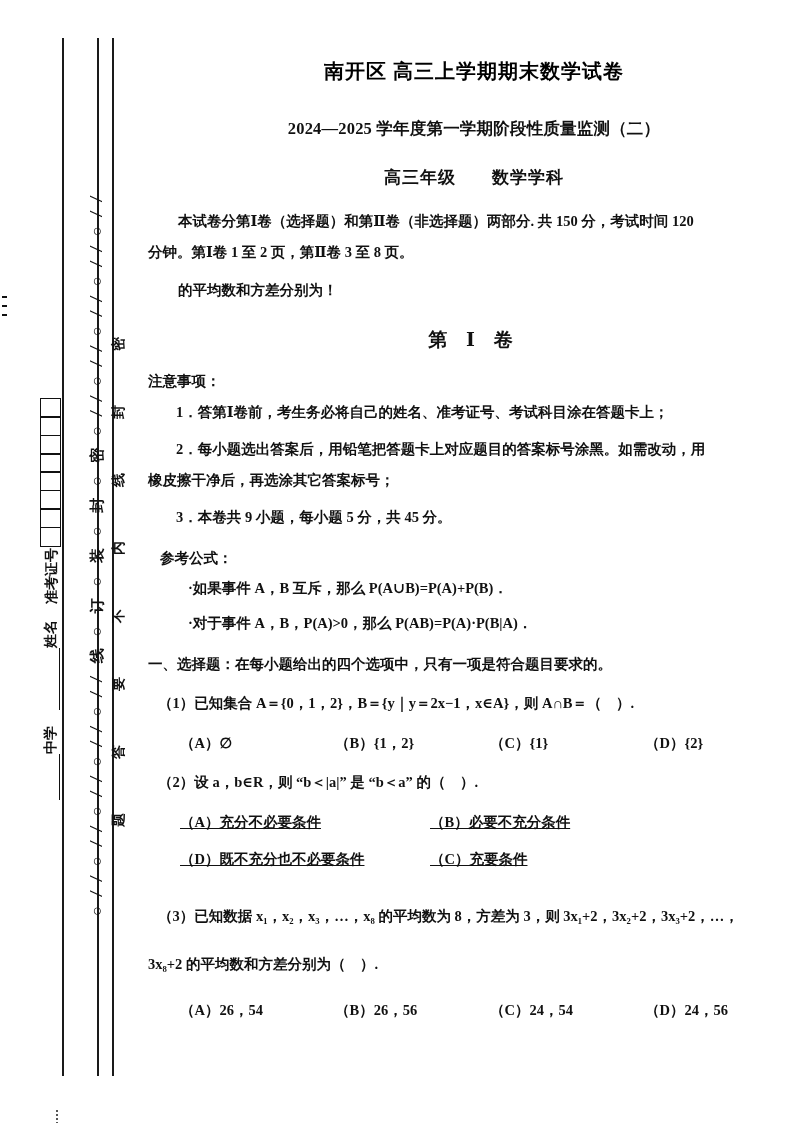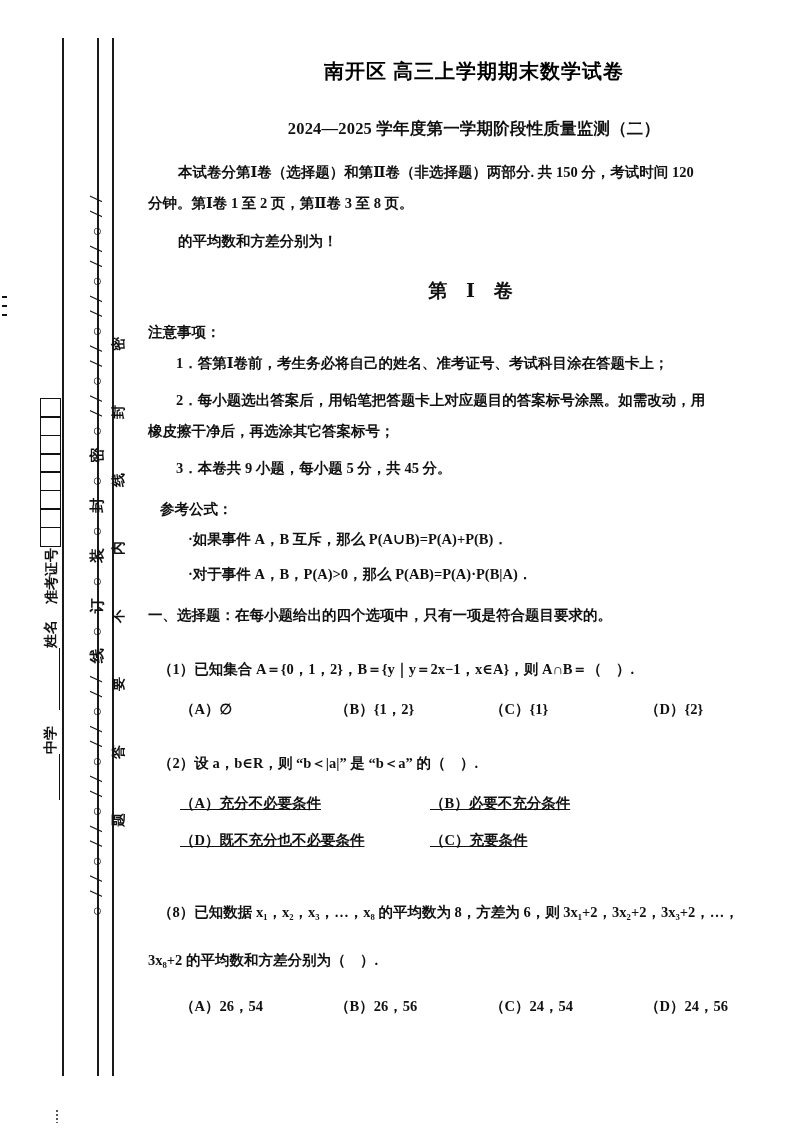--- a/index.html
+++ b/index.html
@@ -218,21 +218,21 @@
     text-indent: 40px;
     margin-top: 5px;
   }
 
   #part-one-heading {
     font-size: 14.5px;
     font-weight: 700;
     margin-top: 17px;
   }
 
-  .q-block { margin-top: 29px; }
+  .q-block { margin-top: 14px; }
   .q-stem {
     font-size: 14.5px;
     font-weight: 700;
     line-height: 30px;
     text-indent: 10px;
   }
   .q-stem.cont { text-indent: 0; }
   .q-options {
     display: flex;
     font-size: 14.5px;
@@ -302,20 +302,21 @@
     <i></i>
   </div>
 
   <div id="bottom-artifact"></div>
 </div>
 
 <div id="paper">
 
   <div id="doc-title">南开区  高三上学期期末数学试卷</div>
   <div id="doc-subtitle">2024—2025 学年度第一学期阶段性质量监测（二）</div>
+  <div id="doc-subject">高三年级　　数学学科</div>
 
   <div id="intro-block">
     <p class="para indent">本试卷分第Ⅰ卷（选择题）和第Ⅱ卷（非选择题）两部分. 共 150 分，考试时间 120</p>
     <p class="para">分钟。第Ⅰ卷 1 至 2 页，第Ⅱ卷 3 至 8 页。</p>
     <p class="para indent" id="wish-line">的平均数和方差分别为！</p>
   </div>
 
   <div id="section-heading">第 Ⅰ 卷</div>
 
   <div id="notice-title">注意事项：</div>
@@ -344,21 +345,21 @@
     <div class="q-stem">（2）设 a，b∈R，则 “b＜|a|” 是 “b＜a” 的（　）.</div>
     <div class="q-options opts-2col">
       <span class="opt">（A）充分不必要条件</span>
       <span class="opt">（B）必要不充分条件</span>
       <span class="opt">（D）既不充分也不必要条件</span>
       <span class="opt">（C）充要条件</span>
     </div>
   </div>
 
   <div class="q-block">
-    <div class="q-stem">（8）已知数据 x₁，x₂，x₃，…，x₈ 的平均数为 8，方差为 6，则 3x₁+2，3x₂+2，3x₃+2，…，</div>
+    <div class="q-stem">（3）已知数据 x₁，x₂，x₃，…，x₈ 的平均数为 8，方差为 3，则 3x₁+2，3x₂+2，3x₃+2，…，</div>
     <div class="q-stem cont" style="margin-top:18px;">3x₈+2 的平均数和方差分别为（　）.</div>
     <div class="q-options opts-q3" style="margin-top:22px;">
       <span class="opt">（A）26，54</span>
       <span class="opt">（B）26，56</span>
       <span class="opt">（C）24，54</span>
       <span class="opt">（D）24，56</span>
     </div>
   </div>
 
 </div>

